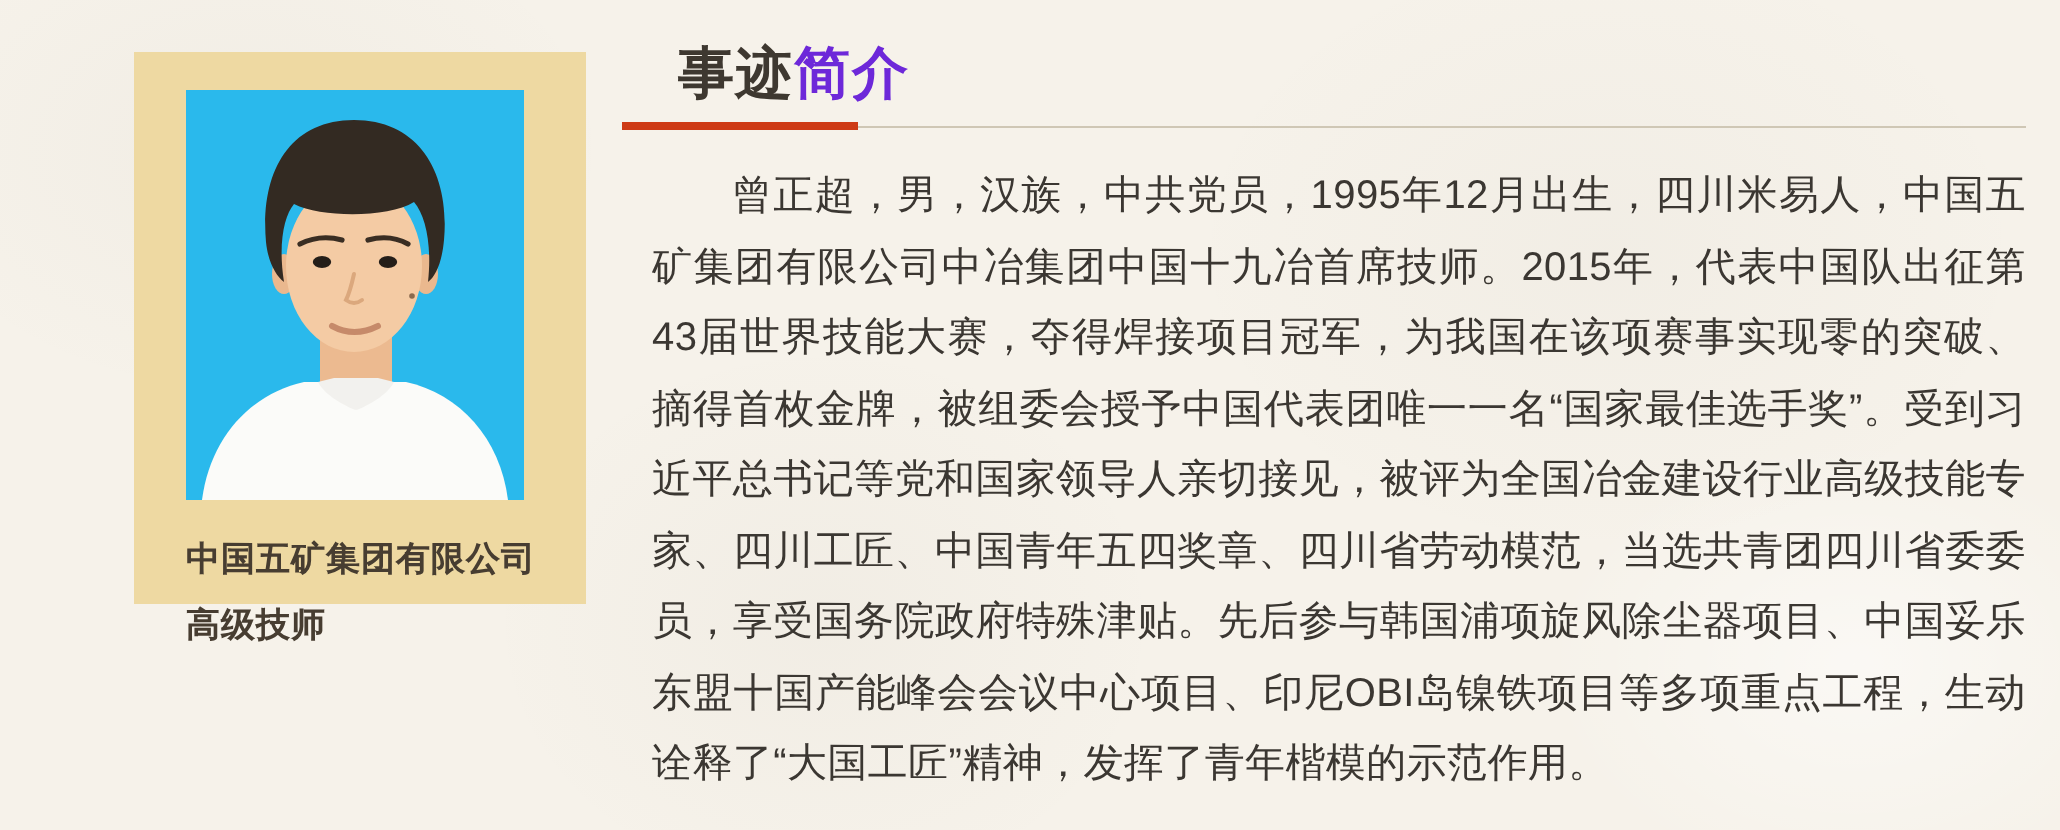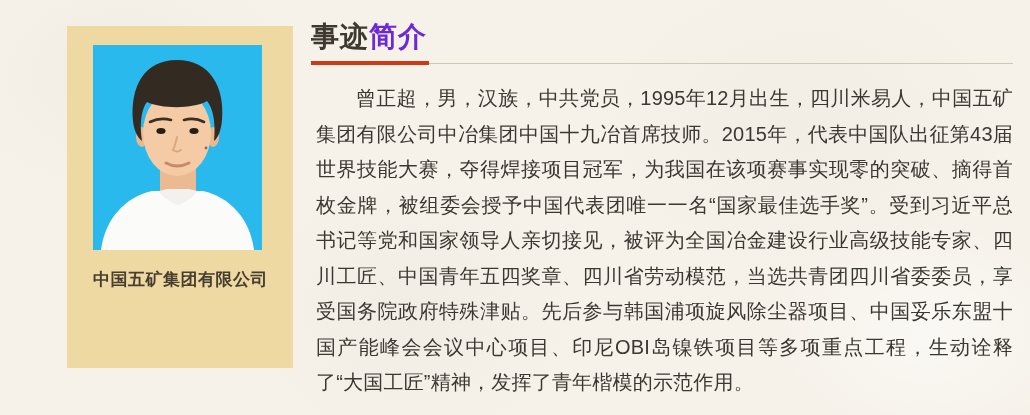--- a/index.html
+++ b/index.html
@@ -9,46 +9,46 @@
     background-color:#f6f2ea;
     background-image:
       radial-gradient(ellipse 260px 180px at 12% 18%, rgba(120,110,90,0.04), transparent 70%),
       radial-gradient(ellipse 300px 220px at 78% 30%, rgba(120,110,90,0.035), transparent 70%),
       radial-gradient(ellipse 240px 200px at 40% 75%, rgba(120,110,90,0.04), transparent 70%),
       radial-gradient(ellipse 220px 160px at 90% 80%, rgba(255,255,255,0.5), transparent 70%);
   }
 
   
   .card{
-    position:absolute;left:67px;top:26px;width:226px;height:342px;
+    position:absolute;left:67px;top:26px;width:226px;height:276px;
     background:#eed9a2;
   }
   .photo-frame{
     position:absolute;left:26px;top:19px;width:169px;height:205px;
     overflow:hidden;
   }
   .photo-frame svg{display:block;width:100%;height:100%;}
   .caption{
     position:absolute;left:26px;top:237px;width:180px;
     font-size:17px;font-weight:700;line-height:33px;color:#473d31;
     letter-spacing:0.5px;
   }
 
   
   .content{position:absolute;left:311px;top:20px;width:702px;}
   .section-title{
     margin:0;font-size:28px;font-weight:700;line-height:34px;letter-spacing:1px;
   }
-  .title-primary{color:#3e3830;}
+  .title-primary{color:#3e3830;margin-left:28px;}
   .title-secondary{color:#6d28d9;}
   .divider{display:flex;align-items:center;margin-top:7px;height:4px;}
   .divider-accent{width:118px;height:4px;background:#ce3a15;}
   .divider-line{flex:1;height:1px;background:#cfc7b5;}
   .body-text{
-    margin:16px 0 0 5px;
+    margin:16px 0 0 15px;
     font-size:20px;line-height:35.5px;color:#3b3732;
     text-align:justify;text-indent:2em;
     letter-spacing:0.2px;
   }
 </style>
 </head>
 <body>
 
 <div class="card">
   <div class="photo-frame">
@@ -75,20 +75,21 @@
 
       <path d="M84 92 q-2 9 -4 13 q4 3 8 0" stroke="#dba87d" stroke-width="2" fill="none" stroke-linecap="round"></path>
 
       <path d="M73 118 q11 6 23 0" stroke="#c68a6a" stroke-width="3" fill="none" stroke-linecap="round"></path>
 
       <circle cx="113" cy="103" r="1.4" fill="#8a6a4e"></circle>
     </svg>
   </div>
   <div class="caption">
     <div>中国五矿集团有限公司</div>
+    <div>高级技师</div>
   </div>
 </div>
 
 <div class="content">
   <h2 class="section-title"><span class="title-primary">事迹</span><span class="title-secondary">简介</span></h2>
   <div class="divider">
     <div class="divider-accent"></div>
     <div class="divider-line"></div>
   </div>
   <p class="body-text">曾正超，男，汉族，中共党员，1995年12月出生，四川米易人，中国五矿集团有限公司中冶集团中国十九冶首席技师。2015年，代表中国队出征第43届世界技能大赛，夺得焊接项目冠军，为我国在该项赛事实现零的突破、摘得首枚金牌，被组委会授予中国代表团唯一一名“国家最佳选手奖”。受到习近平总书记等党和国家领导人亲切接见，被评为全国冶金建设行业高级技能专家、四川工匠、中国青年五四奖章、四川省劳动模范，当选共青团四川省委委员，享受国务院政府特殊津贴。先后参与韩国浦项旋风除尘器项目、中国妥乐东盟十国产能峰会会议中心项目、印尼OBI岛镍铁项目等多项重点工程，生动诠释了“大国工匠”精神，发挥了青年楷模的示范作用。</p>

